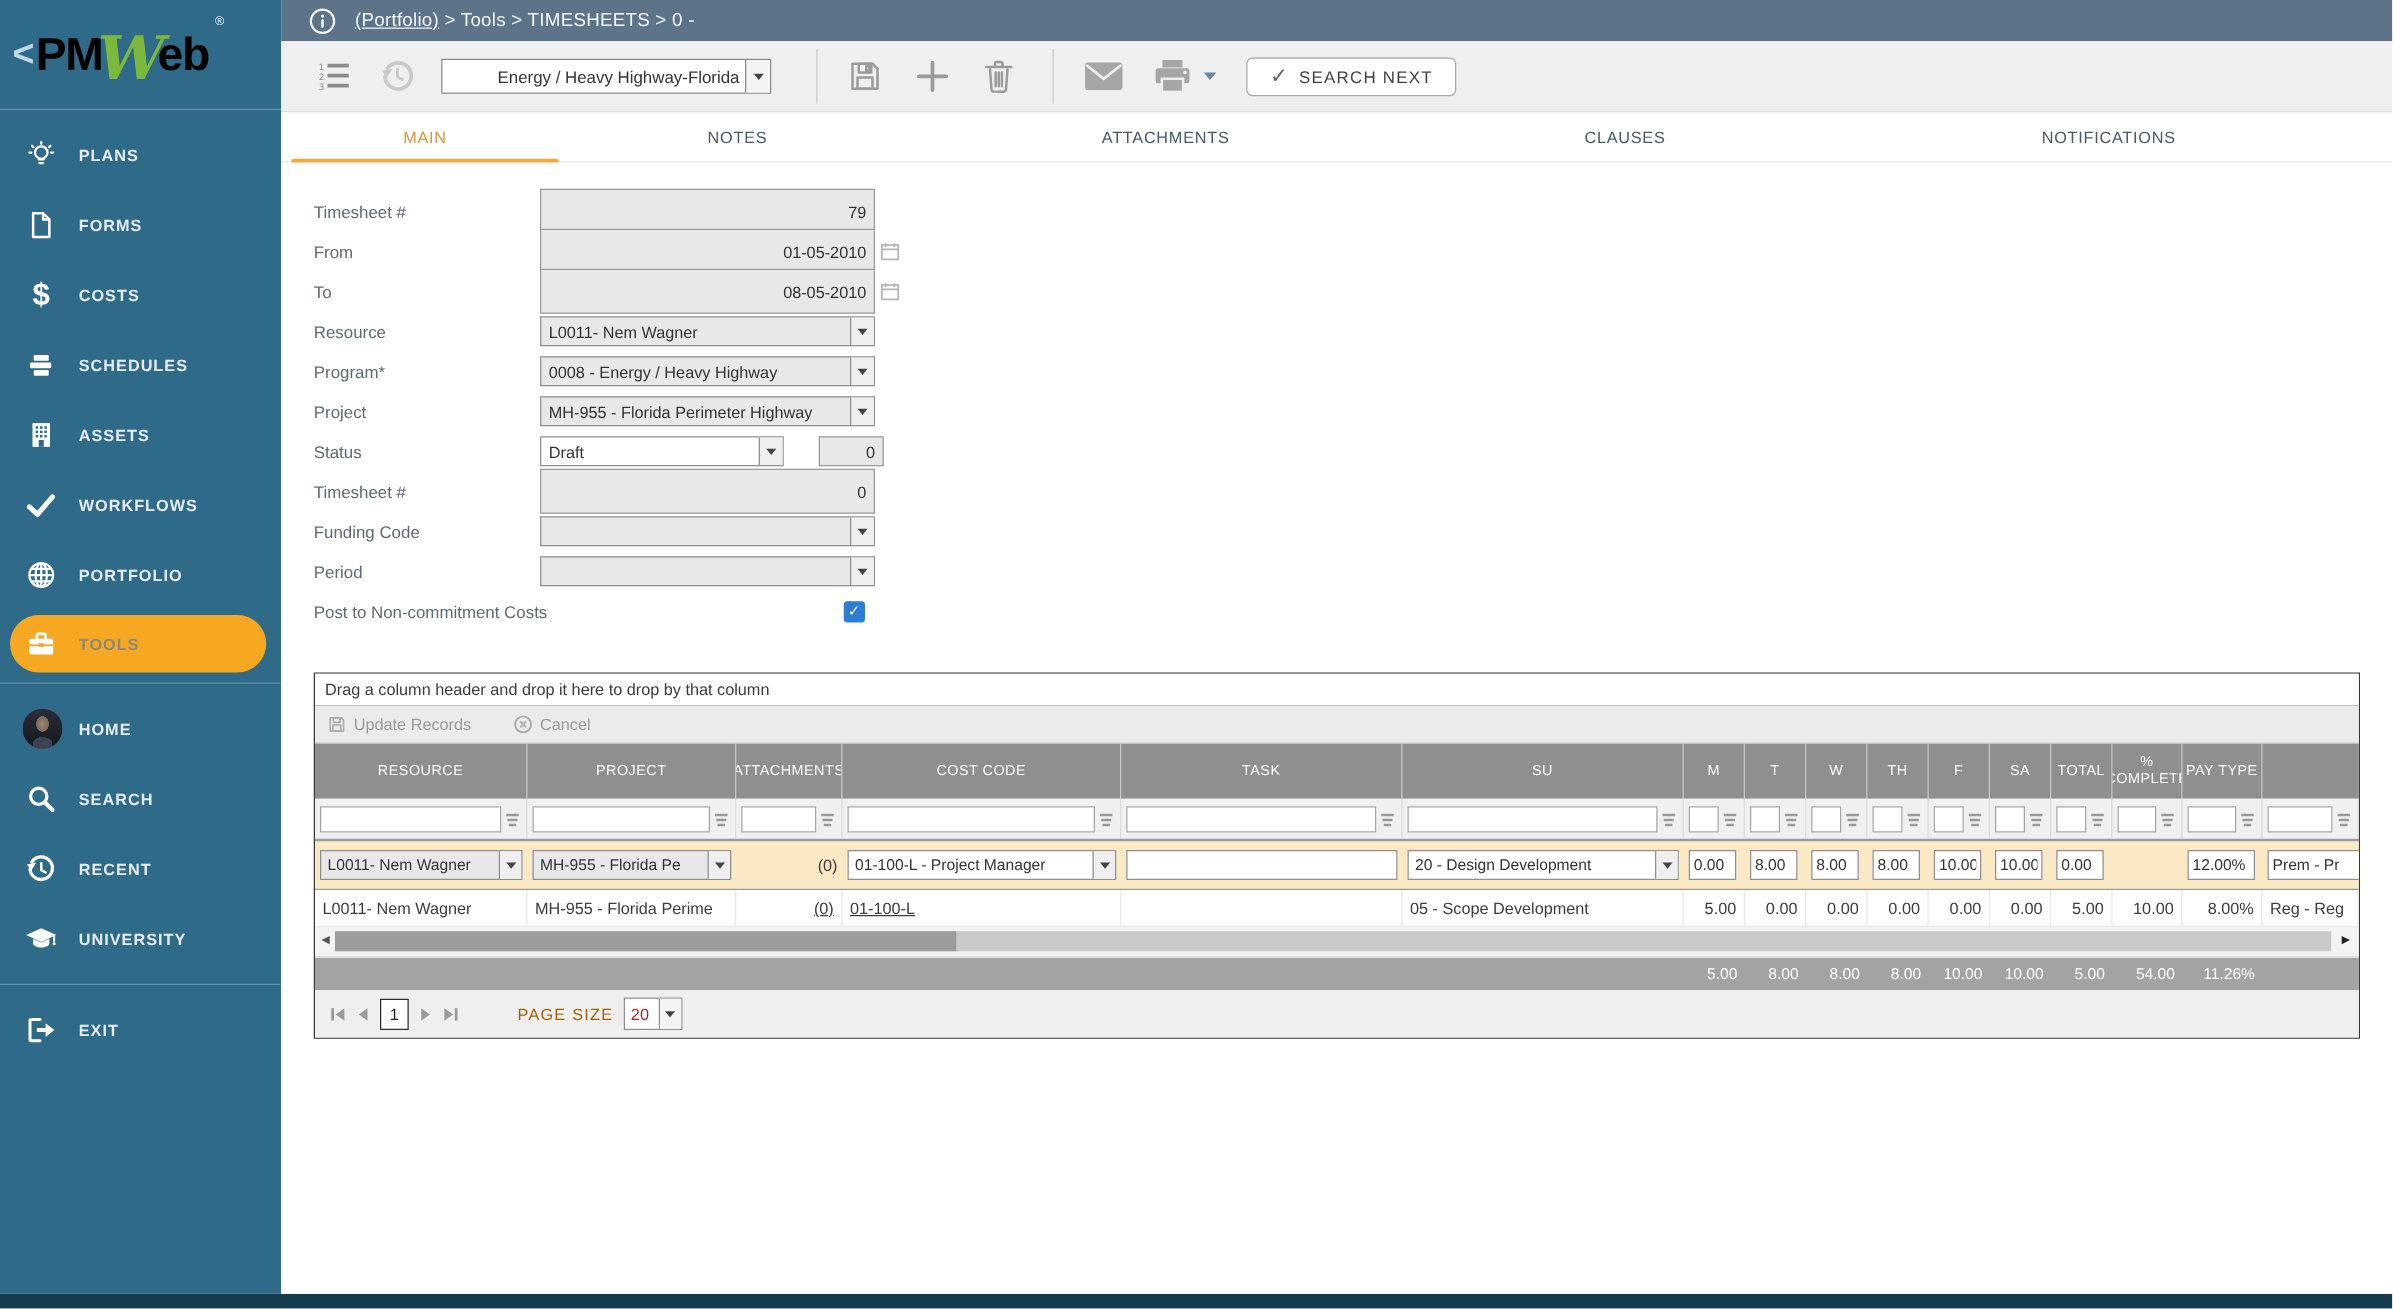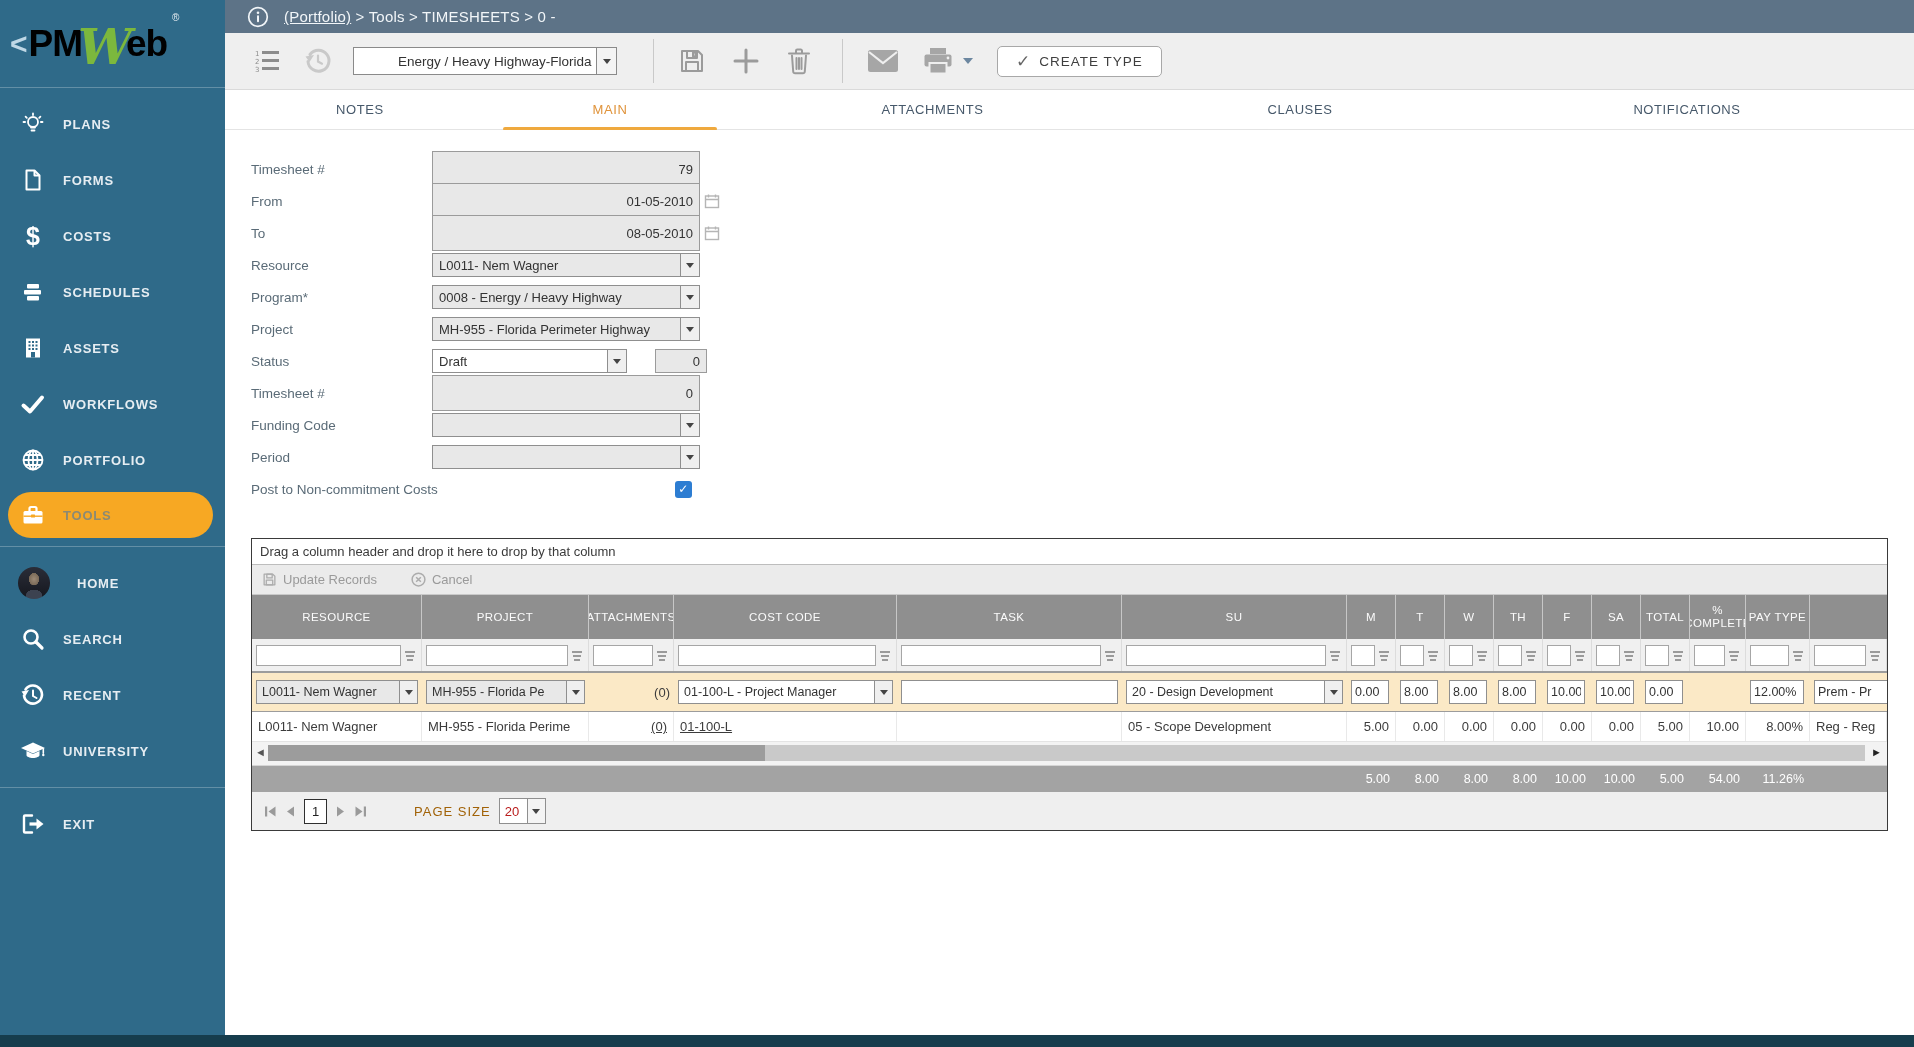--- a/index.html
+++ b/index.html
@@ -217,21 +217,21 @@
                 <rect x="3.5" y="13.5" width="19" height="1.4" fill="#F7A823"></rect>
                 <rect x="11" y="12.5" width="4" height="3" rx="0.5" fill="#F7A823"></rect>
               </g>
             </svg>
         </span>
         <span class="lbl">TOOLS</span>
       </div>
       <div class="sb-divider"></div>
       <div class="nav-item">
         <span class="avatar"></span>
-        <span class="lbl" style="margin-left:27px;">HOME</span>
+        <span class="lbl" style="margin-left:13px;">HOME</span>
       </div>
       <div class="nav-item">
         <span class="ic">
           <svg width="26" height="26" viewBox="0 0 26 26">
               <g stroke="#fff" fill="none" stroke-linecap="round">
                 <circle cx="11" cy="11" r="6.5" stroke-width="2.6"></circle>
                 <path d="M16 16l6 6" stroke-width="3.2"></path>
               </g>
             </svg>
         </span>
@@ -363,27 +363,27 @@
             <rect x="6.5" y="16" width="17" height="10.5" fill="#A6A6A6" stroke="#EFEFEF" stroke-width="2"></rect>
             <circle cx="25" cy="11" r="1.4" fill="#EFEFEF"></circle>
           </g>
         </svg>
     </span>
     <span class="tbtn" style="margin-left:10px;">
       <span style="width:0;height:0;border-left:5px solid transparent;border-right:5px solid transparent;border-top:6px solid #6C87A0;"></span>
     </span>
     <div class="create-next" style="margin-left:24px;">
       <span class="chk">✓</span>
-      <span class="txt">CREATE TYPE</span>
+      <span class="txt">SEARCH NEXT</span>
     </div>
   </div>
 
   <div class="tabs">
+    <div class="tab t0 active">MAIN</div>
     <div class="tab t1">NOTES</div>
-    <div class="tab t0 active">MAIN</div>
     <div class="tab t2">ATTACHMENTS</div>
     <div class="tab t3">CLAUSES</div>
     <div class="tab t4">NOTIFICATIONS</div>
   </div>
 
   <div class="main">
 
     <div class="form">
       <div class="frow">
         <span class="flabel">Timesheet #</span>

